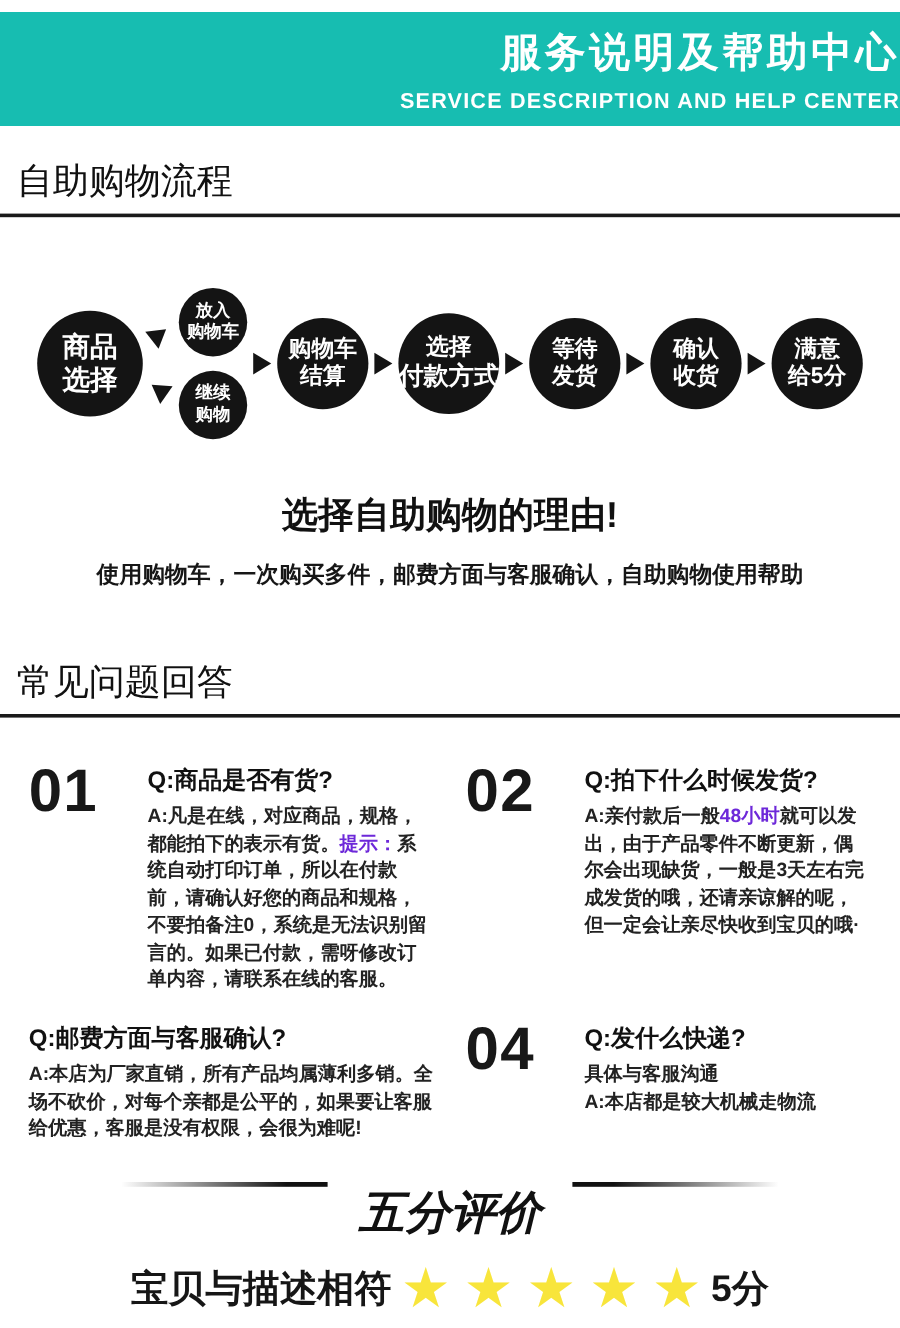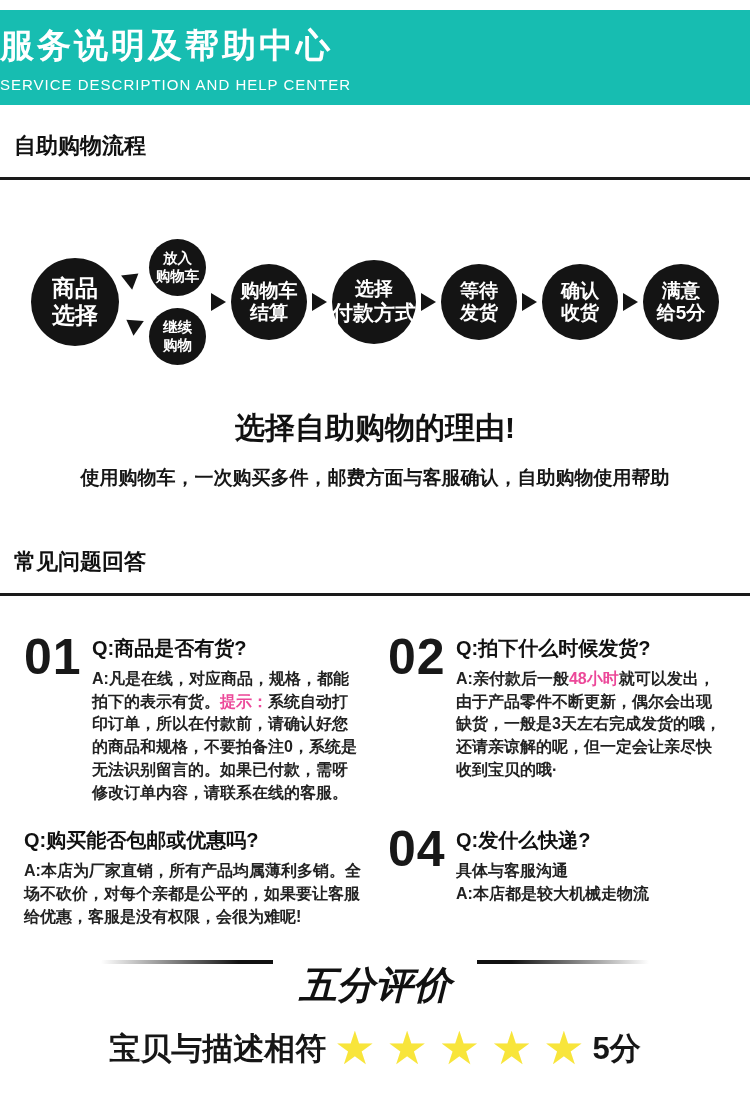--- a/index.html
+++ b/index.html
@@ -8,29 +8,29 @@
     background: #ffffff;
     font-family: "Liberation Sans", "DejaVu Sans", sans-serif;
     color: #111;
   }
   .page { width: 750px; min-height: 1107px; overflow: hidden; background: #fff; }
 
   
   .top-strip { height: 10px; background: #fff; }
   .hero {
     height: 95px; background: #17BDB1; color: #fff;
-    display: flex; flex-direction: column; align-items: flex-start; justify-content: center;
+    display: flex; flex-direction: column; align-items: flex-end; justify-content: center;
   }
   .hero-title { font-size: 34px; font-weight: bold; letter-spacing: 3px; }
-  .hero-sub { font-size: 15px; margin-top: 7px; letter-spacing: 1px; font-weight: normal; }
+  .hero-sub { font-size: 18px; margin-top: 7px; letter-spacing: 1px; font-weight: bold; }
 
   
   .section-bar {
-    font-size: 22px; color: #111; padding: 26px 0 16px 14px;
-    border-bottom: 3px solid #1a1a1a; font-weight: bold;
+    font-size: 30px; color: #111; padding: 26px 0 6px 14px;
+    border-bottom: 3px solid #1a1a1a; font-weight: normal;
   }
 
   
   .flow {
     margin: 42px 0 26px; display: flex; align-items: center; justify-content: center;
     gap: 5px; min-height: 160px;
   }
   .circle {
     background: #141414; color: #fff; border-radius: 50%;
     display: flex; flex-direction: column; align-items: center; justify-content: center;
@@ -55,29 +55,29 @@
 
   
   .reason-title { text-align: center; font-size: 30px; font-weight: bold; margin: 12px 0 16px; }
   .reason-desc  { text-align: center; font-size: 19px; font-weight: bold; color: #161616; margin-bottom: 30px; }
 
   
   .faq-grid {
     display: grid; grid-template-columns: 1fr 1fr;
     gap: 20px 26px; padding: 36px 24px 6px;
   }
-  .faq-item { display: flex; }
+  .faq-item { display: flex; gap: 31px; }
   .faq-num {
     font-size: 50px; font-weight: bold; color: #181818;
     width: 68px; flex: none; line-height: 1; letter-spacing: 1px;
   }
   .faq-body { flex: 1; padding-top: 3px; }
   .faq-q { font-size: 20px; font-weight: bold; margin-bottom: 6px; color: #111; }
   .faq-a { font-size: 16px; font-weight: bold; line-height: 1.42; color: #222; }
-  .red { color: #ec4899; }
+  .red { color: #6d28d9; }
   .block { display: block; }
 
   
   .rating-head { display: flex; align-items: flex-start; justify-content: center; gap: 26px; margin: 26px 0 14px; font-style: italic; }
   .rating-line { width: 172px; height: 4px; flex: none; }
   .line-left  { background: linear-gradient(to right, rgba(17,17,17,0), #111 80%); }
   .line-right { background: linear-gradient(to left,  rgba(17,17,17,0), #111 80%); }
   .rating-title { font-size: 38px; font-weight: bold; color: #111; }
   .rating-row { display: flex; align-items: center; justify-content: center; gap: 0; margin: 16px 0; }
   .rating-label { font-size: 31px; font-weight: bold; color: #161616; }
@@ -161,21 +161,21 @@
     <div class="faq-item">
       <div class="faq-num">02</div>
       <div class="faq-body">
         <div class="faq-q">Q:拍下什么时候发货?</div>
         <div class="faq-a"><span>A:亲付款后一般</span><span class="red">48小时</span><span>就可以发出，由于产品零件不断更新，偶尔会出现缺货，一般是3天左右完成发货的哦，还请亲谅解的呢，但一定会让亲尽快收到宝贝的哦·</span></div>
       </div>
     </div>
 
     <div class="faq-item">
       <div class="faq-body">
-        <div class="faq-q">Q:购买能否包邮或优惠吗?</div>
+        <div class="faq-q">Q:邮费方面与客服确认?</div>
         <div class="faq-a">A:本店为厂家直销，所有产品均属薄利多销。全场不砍价，对每个亲都是公平的，如果要让客服给优惠，客服是没有权限，会很为难呢!</div>
       </div>
     </div>
 
     <div class="faq-item">
       <div class="faq-num">04</div>
       <div class="faq-body">
         <div class="faq-q">Q:发什么快递?</div>
         <div class="faq-a">
             <span class="block">具体与客服沟通</span>

